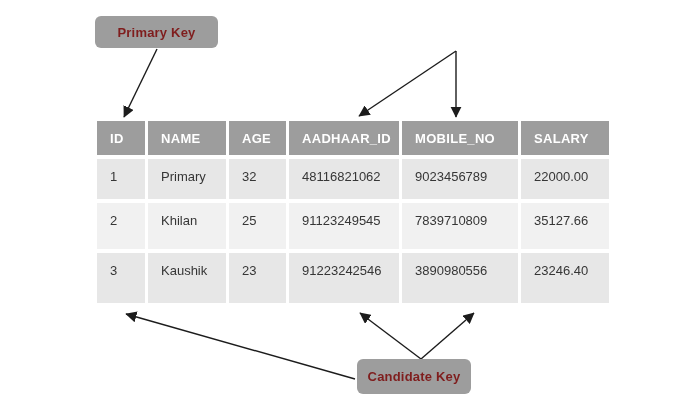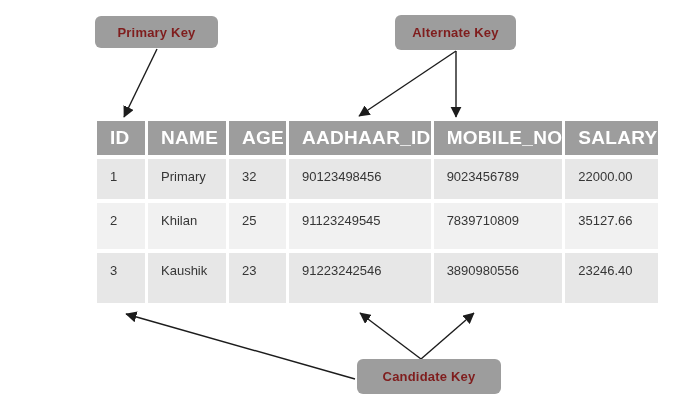--- a/index.html
+++ b/index.html
@@ -28,34 +28,34 @@
     font-size: 13px;
     font-weight: bold;
     letter-spacing: 0.2px;
     display: flex;
     align-items: center;
     justify-content: center;
     border-radius: 6px;
   }
   .label-primary   { left: 95px;  top: 16px;  width: 123px; height: 32px; }
   .label-alternate { left: 395px; top: 15px;  width: 121px; height: 35px; }
-  .label-candidate { left: 357px; top: 359px; width: 144px; height: 35px; }
+  .label-candidate { left: 357px; top: 359px; width: 114px; height: 35px; }
 
   table.keys-table {
     position: absolute;
     left: 94px;
     top: 117px;
     border-collapse: separate;
     border-spacing: 3px 4px;
     table-layout: fixed;
   }
   .keys-table th {
     background: #9d9d9d;
     color: #ffffff;
-    font-size: 19px;
+    font-size: 13px;
     font-weight: bold;
     letter-spacing: 0.3px;
     text-align: left;
     vertical-align: middle;
     padding: 0 0 0 13px;
     height: 34px;
   }
   .keys-table td {
     font-size: 13px;
     color: #363636;
@@ -89,21 +89,20 @@
     </defs>
     <line x1="157" y1="49" x2="124" y2="117" stroke="#1c1c1c" stroke-width="1.4" marker-end="url(#ah)"></line>
     <line x1="456" y1="51" x2="359" y2="116" stroke="#1c1c1c" stroke-width="1.4" marker-end="url(#ah)"></line>
     <line x1="456" y1="51" x2="456" y2="117" stroke="#1c1c1c" stroke-width="1.4" marker-end="url(#ah)"></line>
     <line x1="355" y1="379" x2="126" y2="314" stroke="#1c1c1c" stroke-width="1.4" marker-end="url(#ah)"></line>
     <line x1="421" y1="359" x2="360" y2="313" stroke="#1c1c1c" stroke-width="1.4" marker-end="url(#ah)"></line>
     <line x1="421" y1="359" x2="474" y2="313" stroke="#1c1c1c" stroke-width="1.4" marker-end="url(#ah)"></line>
   </svg>
 
   <div class="label-box label-primary">Primary Key</div>
-  <div class="label-box label-alternate">Alternate Key</div>
   <div class="label-box label-candidate">Candidate Key</div>
 
   <table class="keys-table">
     <colgroup>
       <col class="col-id">
         <col class="col-name">
         <col class="col-age">
       <col class="col-aadhaar">
         <col class="col-mobile">
         <col class="col-salary">
@@ -116,21 +115,21 @@
         <th>AADHAAR_ID</th>
         <th>MOBILE_NO</th>
         <th>SALARY</th>
       </tr>
     </thead>
     <tbody>
       <tr class="row-a r1">
         <td>1</td>
         <td>Primary</td>
         <td>32</td>
-        <td>90123498456</td>
+        <td>48116821062</td>
         <td>9023456789</td>
         <td>22000.00</td>
       </tr>
       <tr class="row-b r2">
         <td>2</td>
         <td>Khilan</td>
         <td>25</td>
         <td>91123249545</td>
         <td>7839710809</td>
         <td>35127.66</td>

